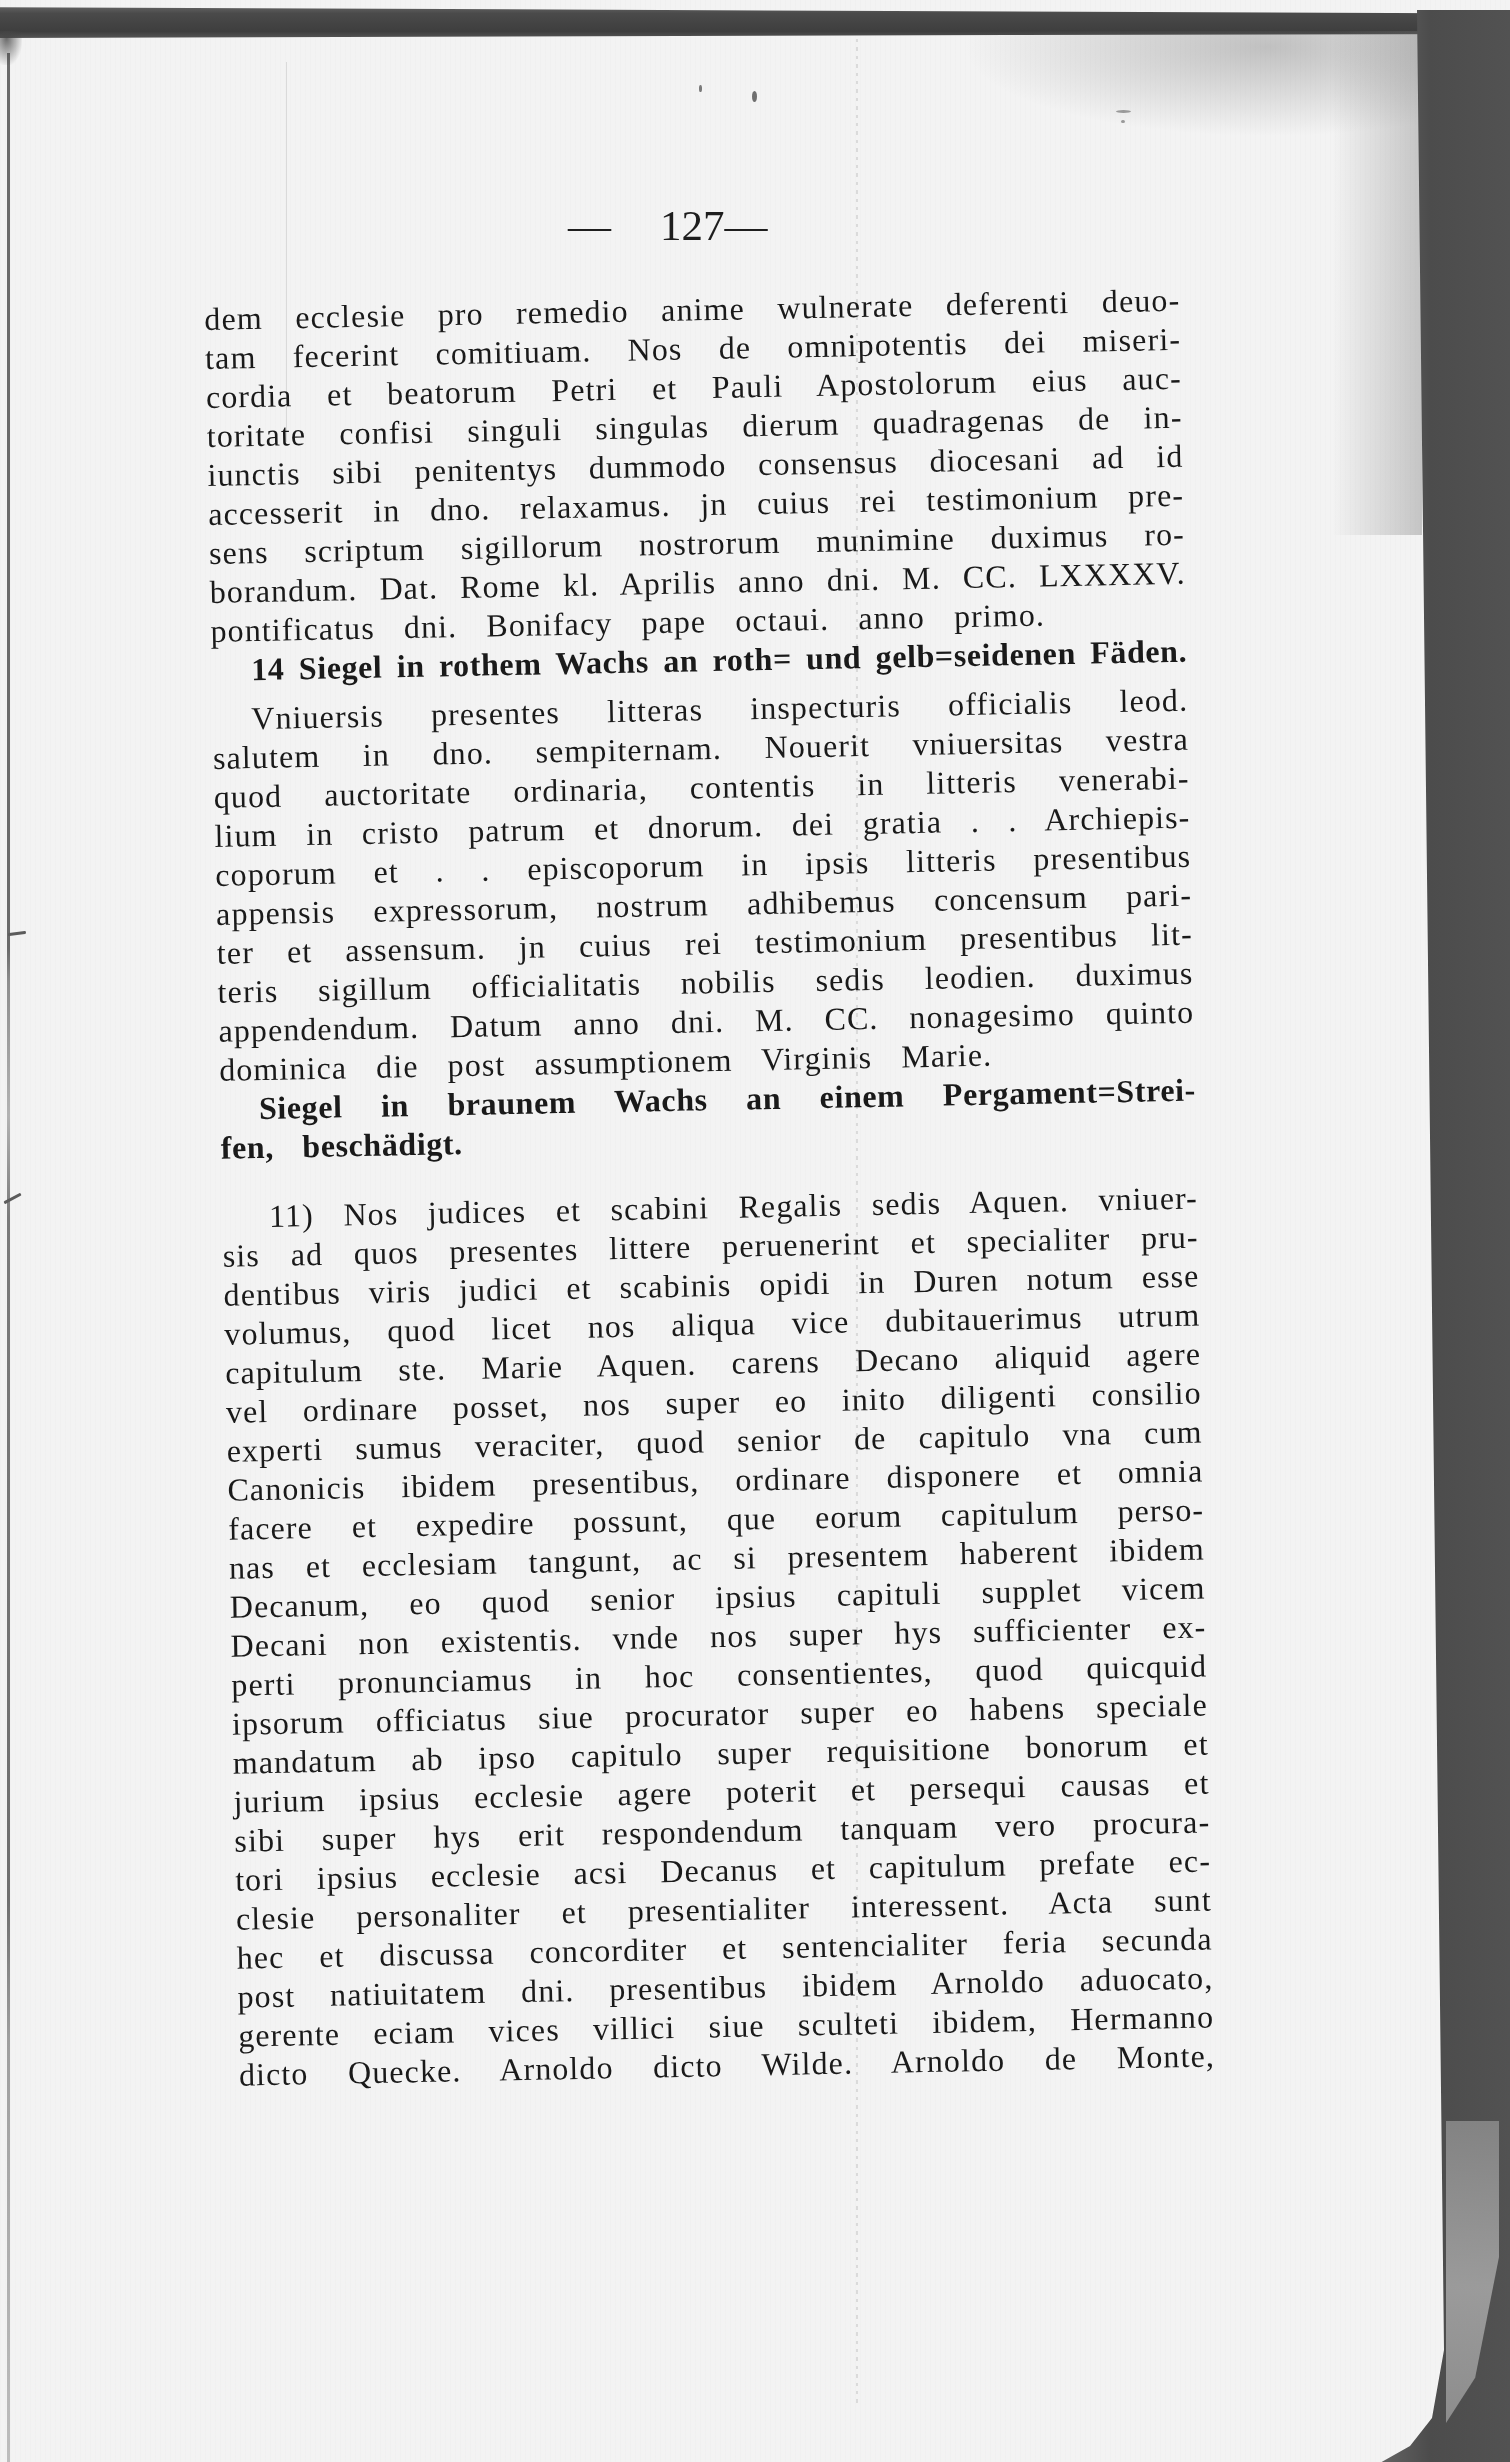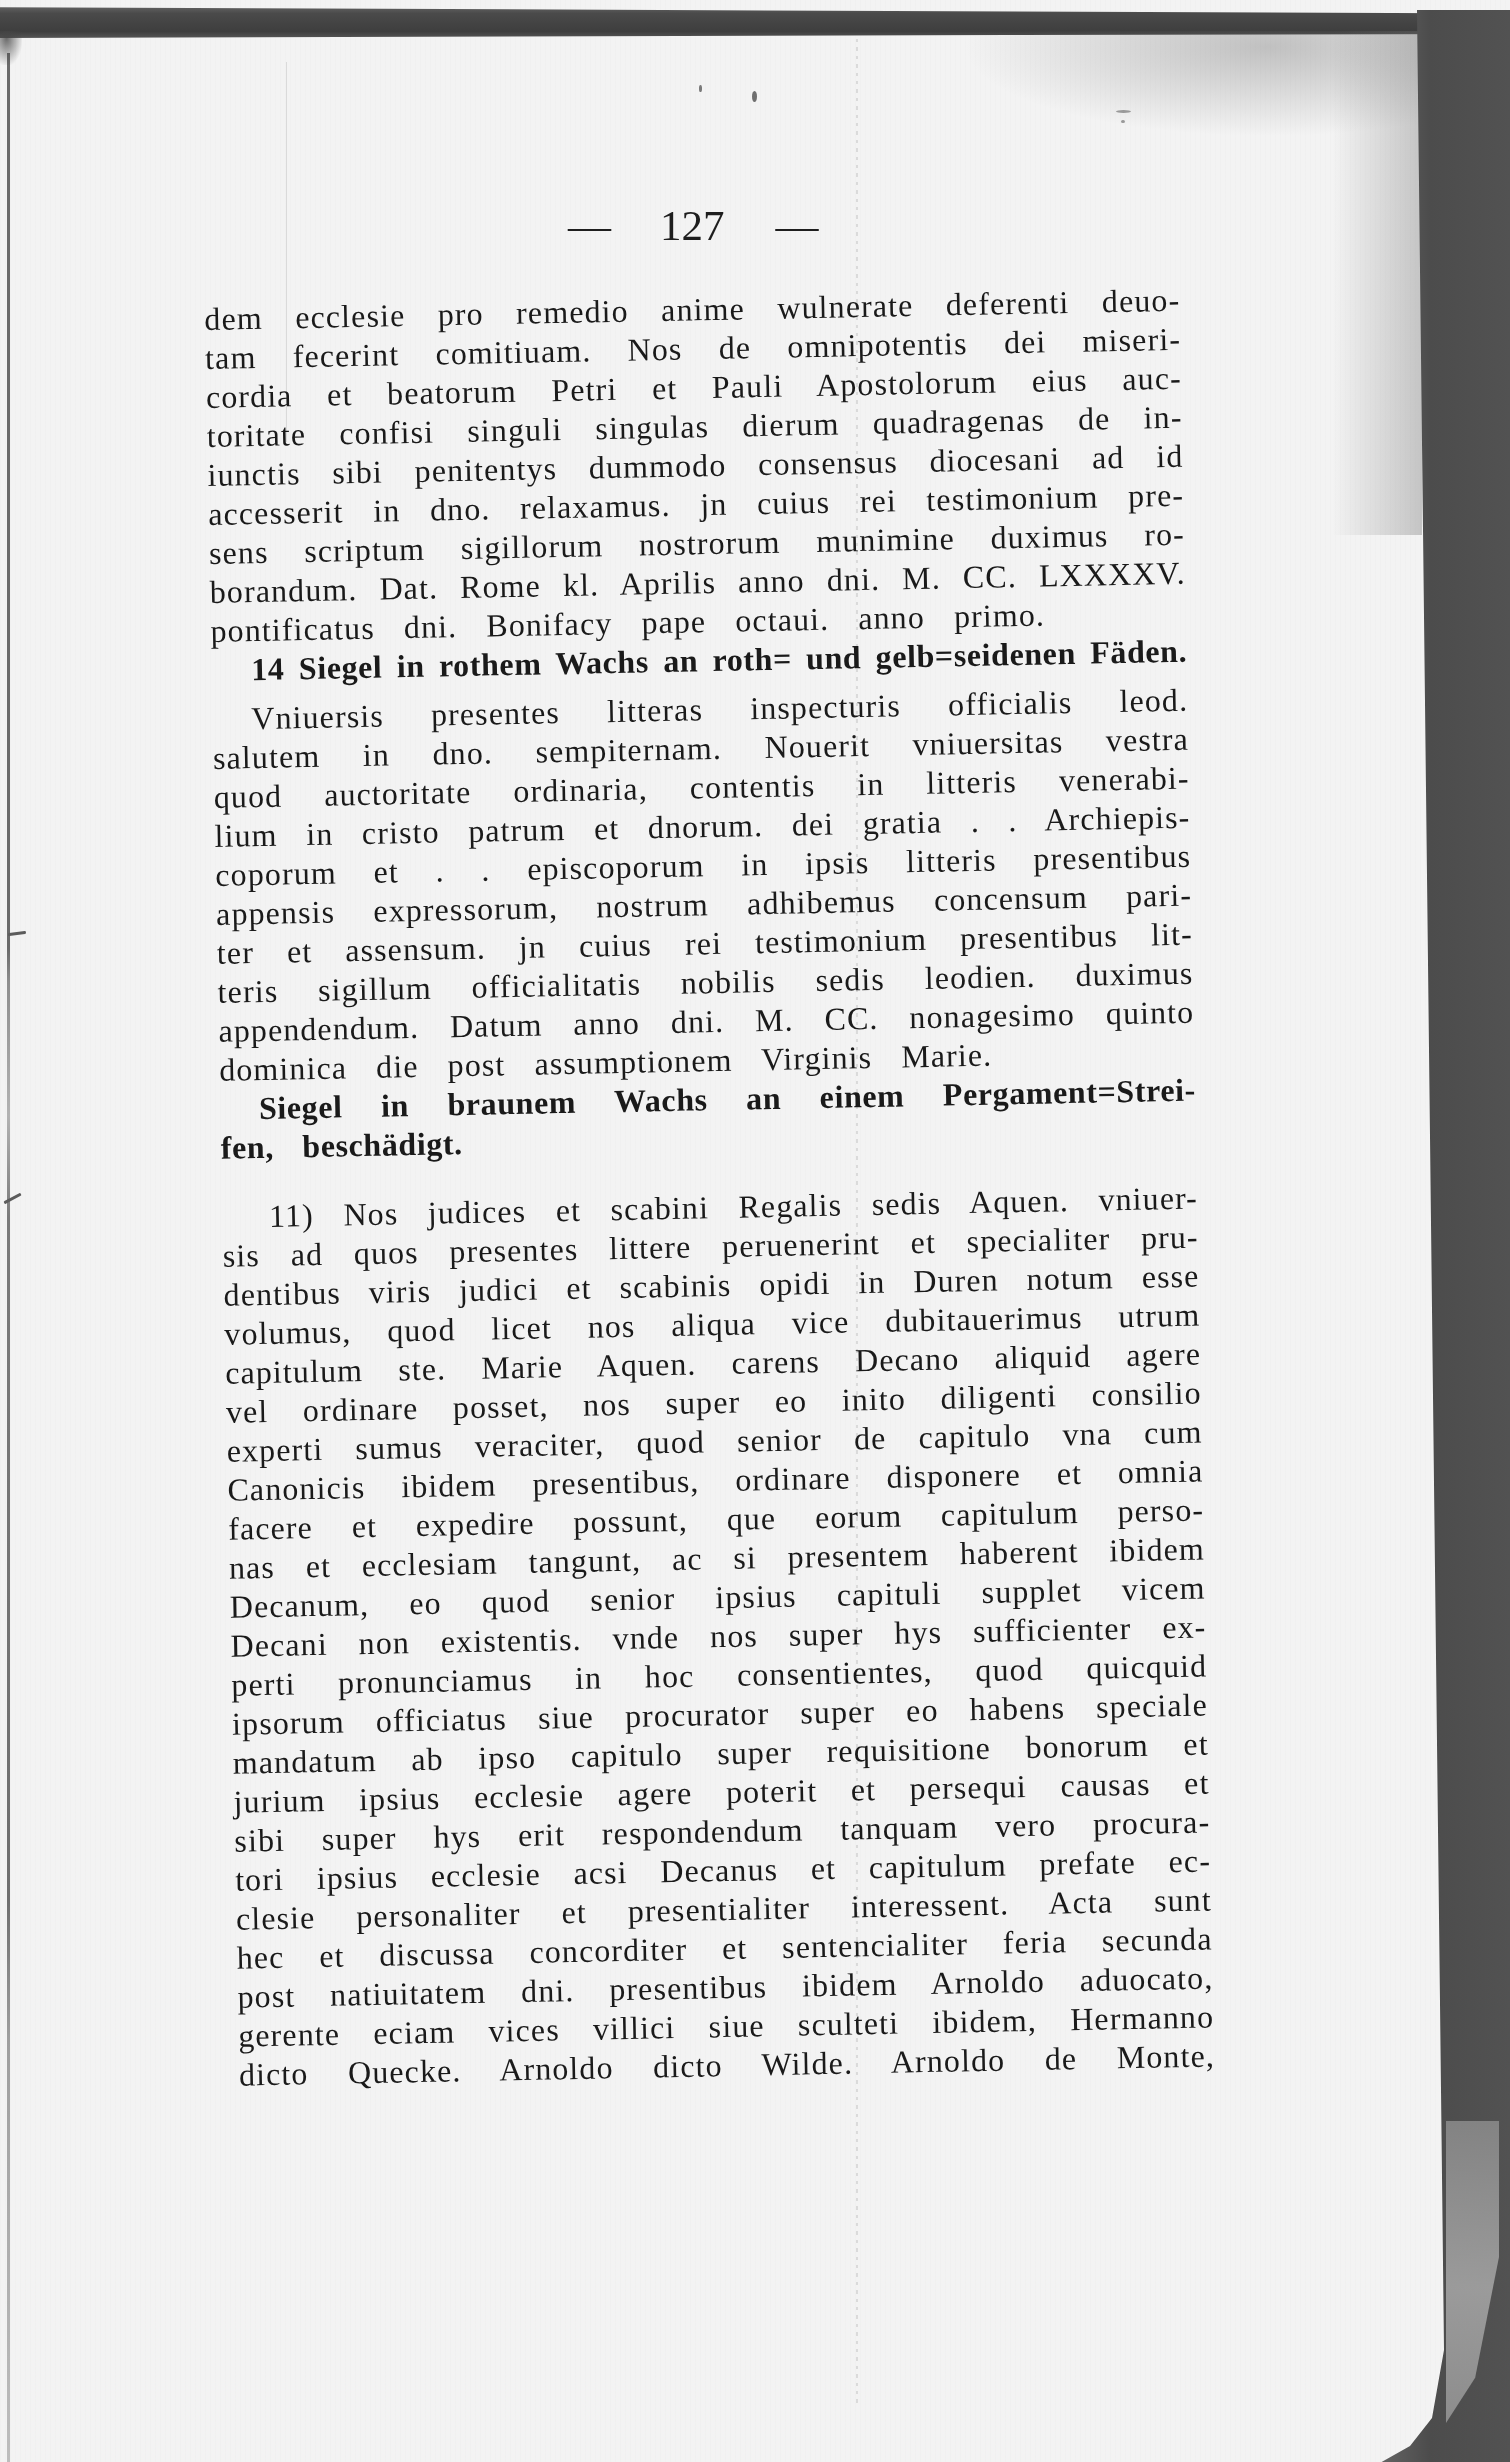--- a/index.html
+++ b/index.html
@@ -65,21 +65,21 @@
     position: absolute; background: #7a7a7a; border-radius: 50%;
   }
 
   
   .page-header {
     position: absolute; left: 568px; top: 204px;
     display: flex; align-items: baseline;
     font-size: 43px; line-height: 43px; color: #1e1e1e;
   }
   .page-header .dash-left { margin-right: 49px; }
-  .page-header .page-number { margin-right: 51px; }
+  .page-header .page-number { }
 
   
   .text-block {
     position: absolute; left: 204px; top: 300px; width: 976px;
     transform: rotate(-1.13deg); transform-origin: 0 0;
     font-size: 32px; line-height: 39px; color: #1a1a1a;
     letter-spacing: 1.1px;
   }
   .line {
     height: 39px;

